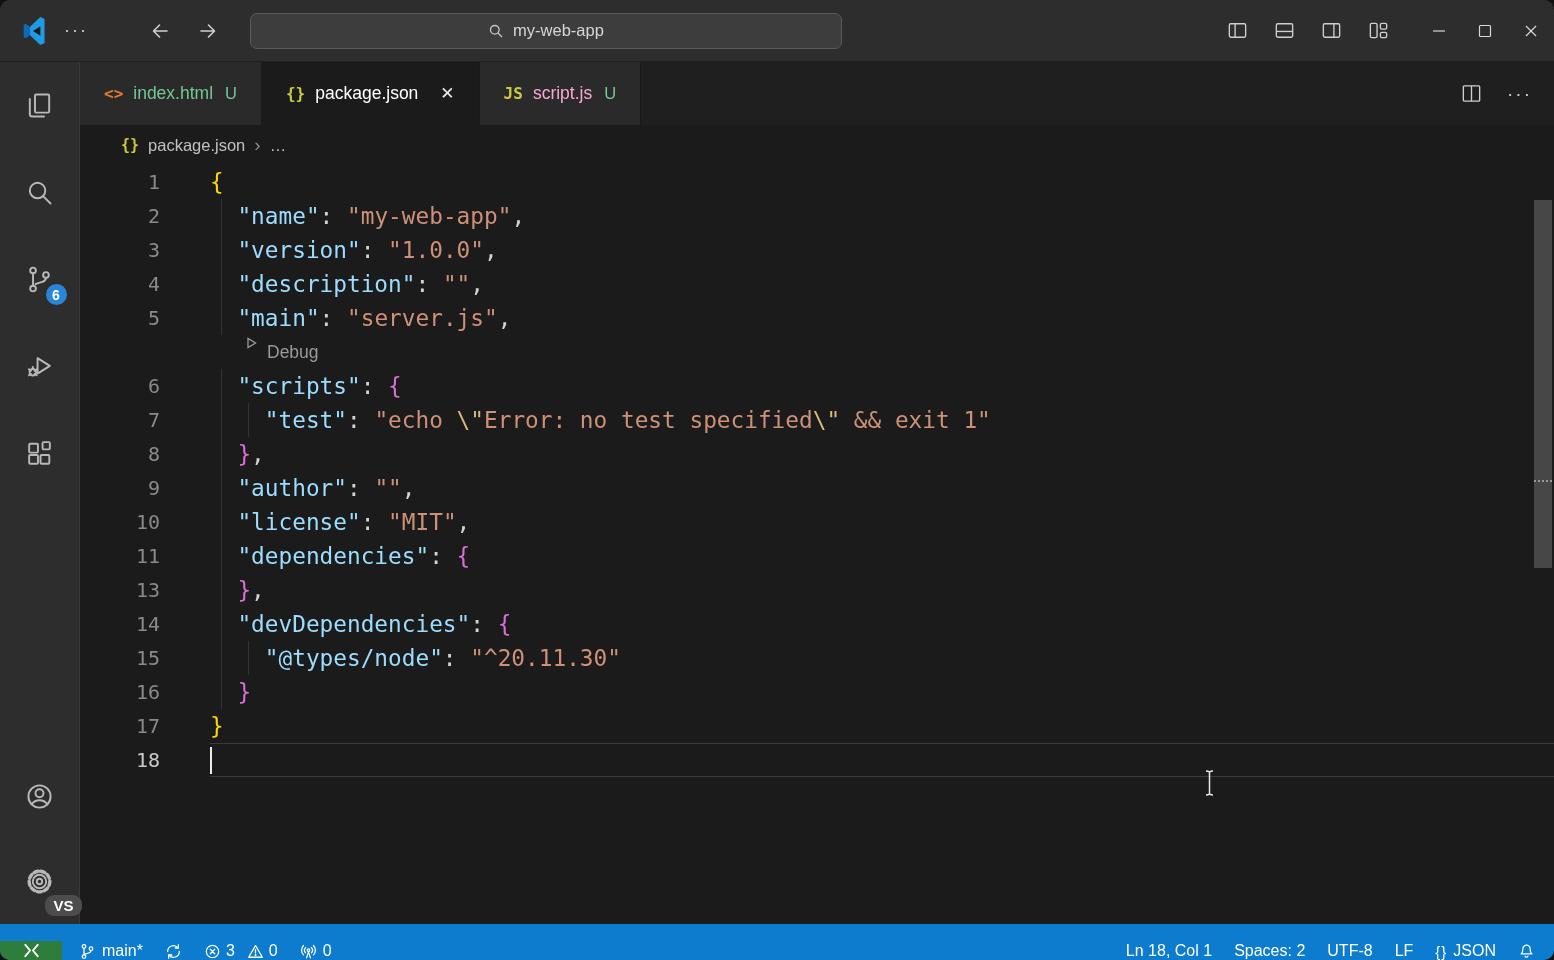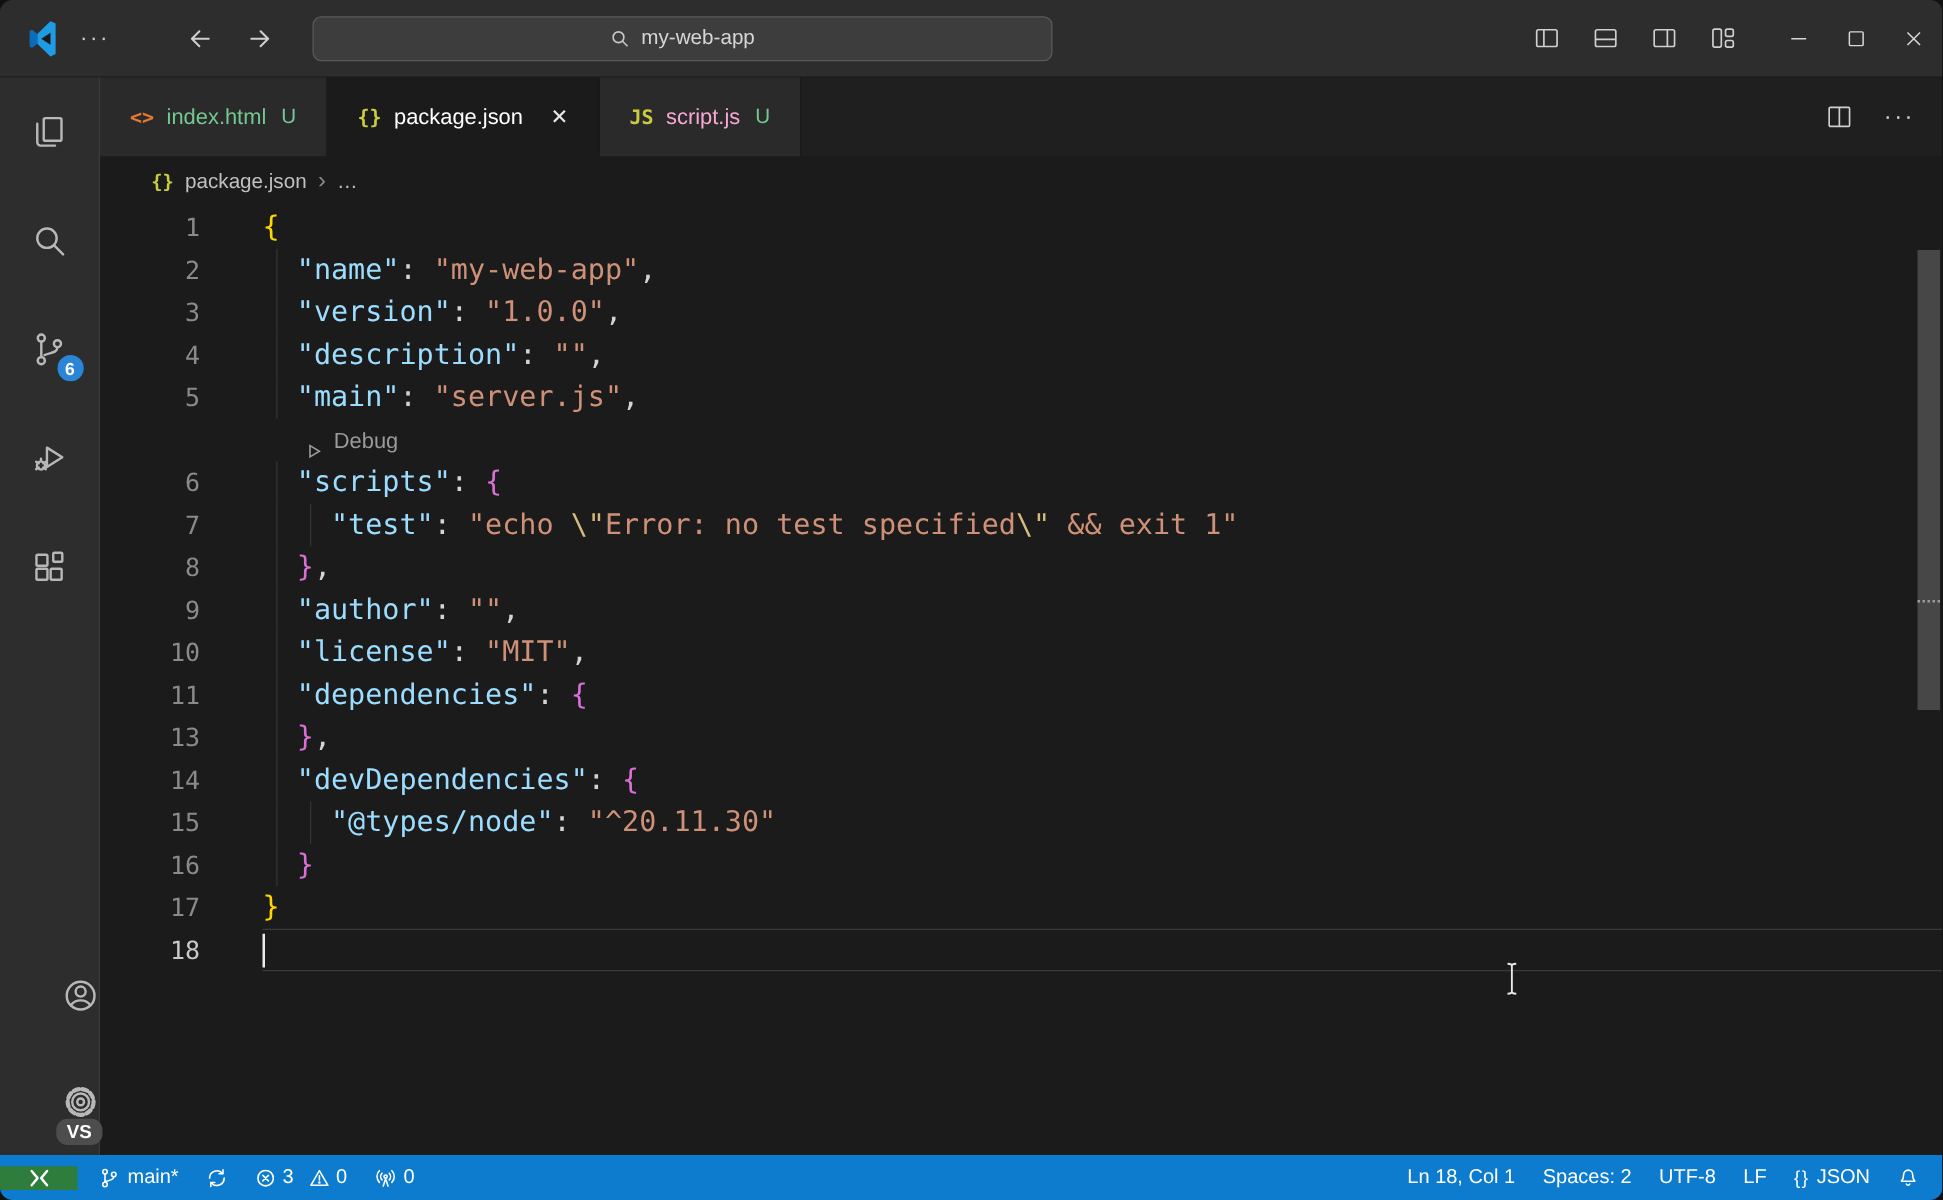--- a/index.html
+++ b/index.html
@@ -33,21 +33,21 @@
   .activitybar { width:80px; flex:none; background:#2d2d2e; display:flex; flex-direction:column;
                  align-items:center; border-right:1px solid #3a3a3b; }
   .ab-item { width:80px; height:87px; display:flex; align-items:center; justify-content:center;
              position:relative; color:#b8b8b8; }
   .ab-item svg { width:31px; height:31px; stroke:currentColor; fill:none; stroke-width:1.5;
                  stroke-linecap:round; stroke-linejoin:round; }
   .ab-badge { position:absolute; right:11px; bottom:16px; min-width:25px; height:25px;
               background:#2a85d6; color:#fff; border-radius:50%; font-size:14px; font-weight:bold;
               display:flex; align-items:center; justify-content:center; border:2px solid #2d2d2e; }
   .ab-bottom { margin-top:auto; display:flex; flex-direction:column; align-items:center; }
-  .ab-item.small { height:85px;justify-content:flex-end; }
+  .ab-item.small { height:85px; }
   .vs-badge { position:absolute; right:-2px; bottom:8px; background:#4d4d4d; color:#fff;
               font-size:15px; font-weight:bold; border-radius:9px; padding:3px 8px; line-height:1; }
 
   .editor-area { flex:1; display:flex; flex-direction:column; min-width:0; background:#1b1b1b; }
 
   
   .tabbar { height:63px; flex:none; background:#1f1f20; display:flex; align-items:stretch; }
   .tabs { display:flex; }
   .tab { display:flex; align-items:center; gap:10px; padding:0 24px; background:#2a2a2b;
          border-right:1px solid #191919; font-size:17.5px; }
@@ -71,32 +71,32 @@
             font-family:"DejaVu Sans Mono",monospace; font-size:22.75px; line-height:34px; }
   .row { display:flex; height:34px; }
   .ln { width:80px; flex:none; text-align:right; color:#8a8a8a; font-size:20px; }
   .row.current .ln { color:#c9c9c9; }
   .code { margin-left:50px; flex:1; white-space:pre; position:relative; color:#d4d4d4; }
   .row.current .code { border-top:1px solid #3a3a3a; border-bottom:1px solid #3a3a3a; }
   .k { color:#9cdcfe; } .s { color:#ce9178; } .e { color:#d7ba7d; }
   .p { color:#d4d4d4; } .b1 { color:#ffd700; } .b2 { color:#da70d6; }
   .guide { position:absolute; top:0; bottom:0; width:1px; background:#343434; }
   .g1 { left:11px; } .g2 { left:38px; }
-  .codelens-content { display:flex; align-items:flex-end; gap:8px; margin-left:33px; height:34px;
+  .codelens-content { display:flex; align-items:flex-start; gap:8px; margin-left:33px; height:34px;
                       font-family:"Liberation Sans",sans-serif; font-size:17.5px; color:#9a9a9a; }
   .codelens-content svg { width:16px; height:16px; stroke:#9a9a9a; fill:none; stroke-width:1.3; }
   .caret { position:absolute; left:0; top:3px; width:2px; height:27px; background:#ececec; }
   .scroll-thumb { position:absolute; right:2px; top:35px; width:18px; height:368px; background:#474747; }
   .scroll-mark { position:absolute; top:280px; left:0; right:0; border-top:2px dotted #9a9a9a; }
   .ibeam { position:absolute; left:1122px; top:604px; }
   .ibeam svg { width:15px; height:28px; stroke:#e8e8e8; fill:none; stroke-width:1.5; }
 
   
   .statusbar { height:36px; flex:none; background:#0d7bce; color:#fff; display:flex;
-               align-items:center; font-size:16px; }
+               align-items:flex-end; font-size:16px; }
   .sb-remote { width:62px; background:#2e7d3c; display:flex; align-items:center; justify-content:center; }
   .sb-remote svg { width:19px; height:19px; stroke:#fff; fill:none; stroke-width:1.6;
                    stroke-linecap:round; stroke-linejoin:round; }
   .sb-left { display:flex; align-items:stretch; padding-left:6px; }
   .sb-right { margin-left:auto; display:flex; align-items:stretch; padding-right:8px; }
   .status-item { display:flex; align-items:center; gap:6px; padding:0 11px; }
   .status-item svg { width:17px; height:17px; stroke:#fff; fill:none; stroke-width:1.2;
                      stroke-linecap:round; stroke-linejoin:round; }
   .sb-part { display:flex; align-items:center; gap:5px; margin-right:6px; }
   .sb-part:last-child { margin-right:0; }

